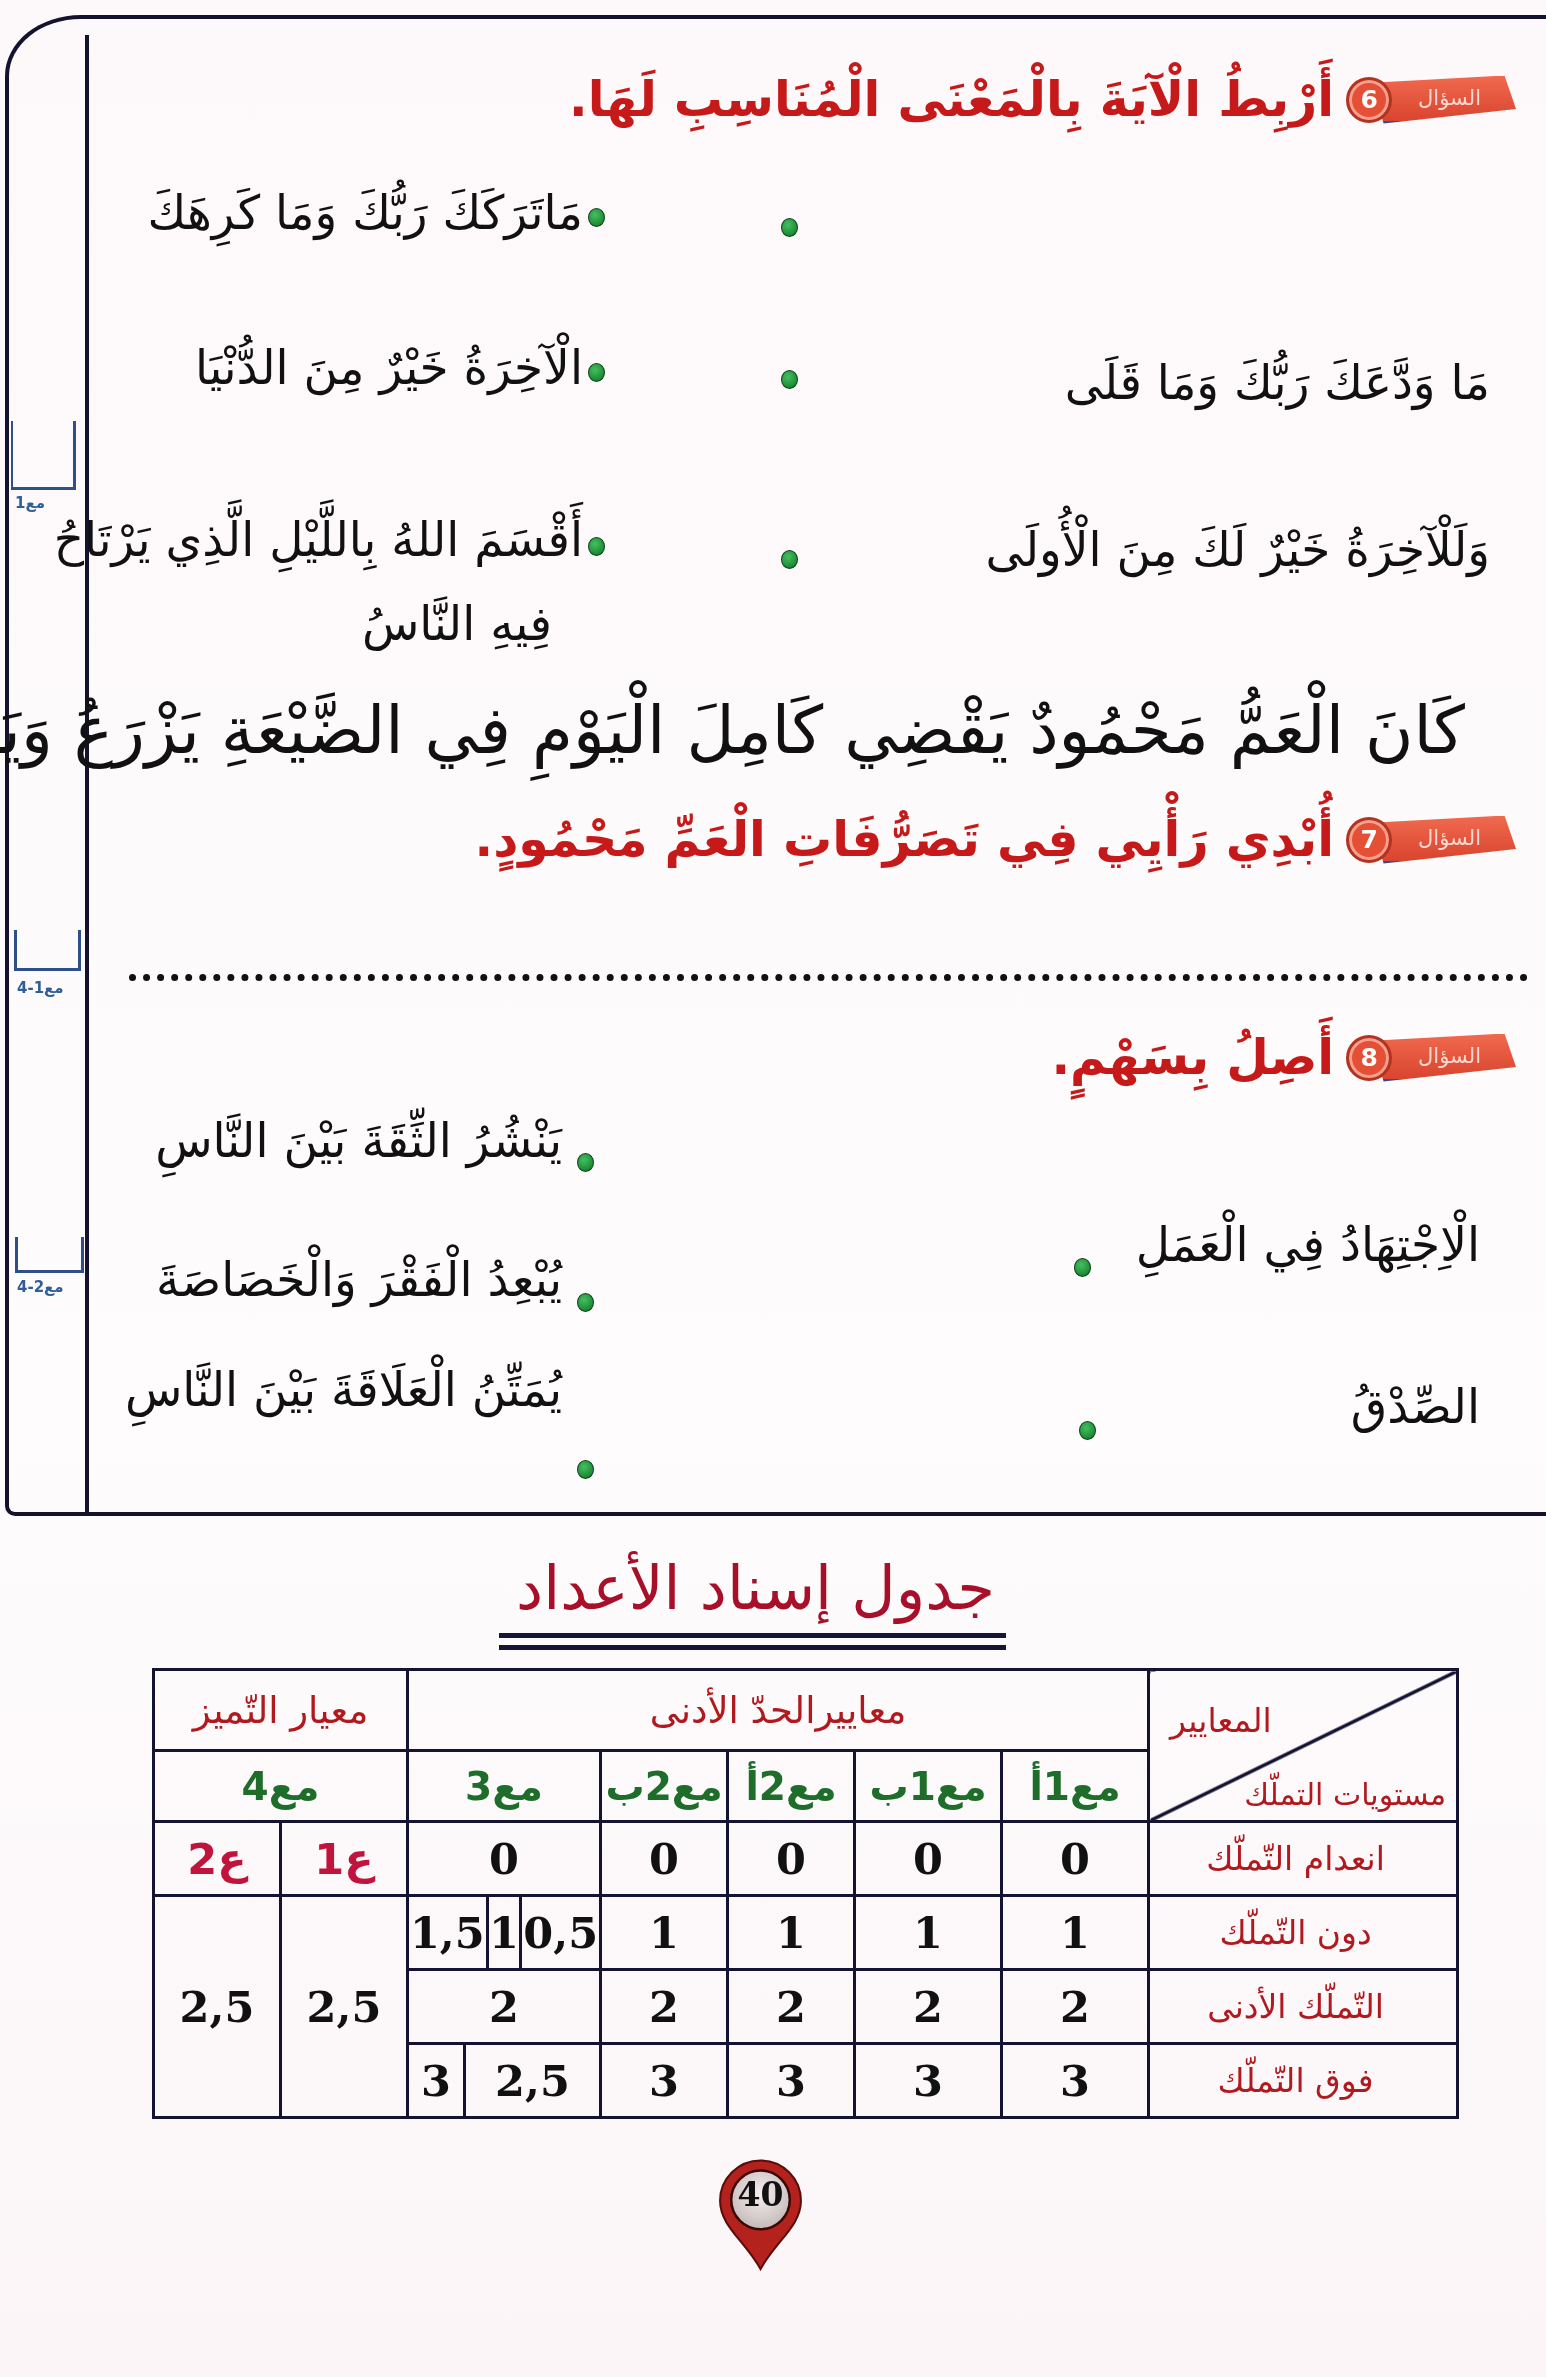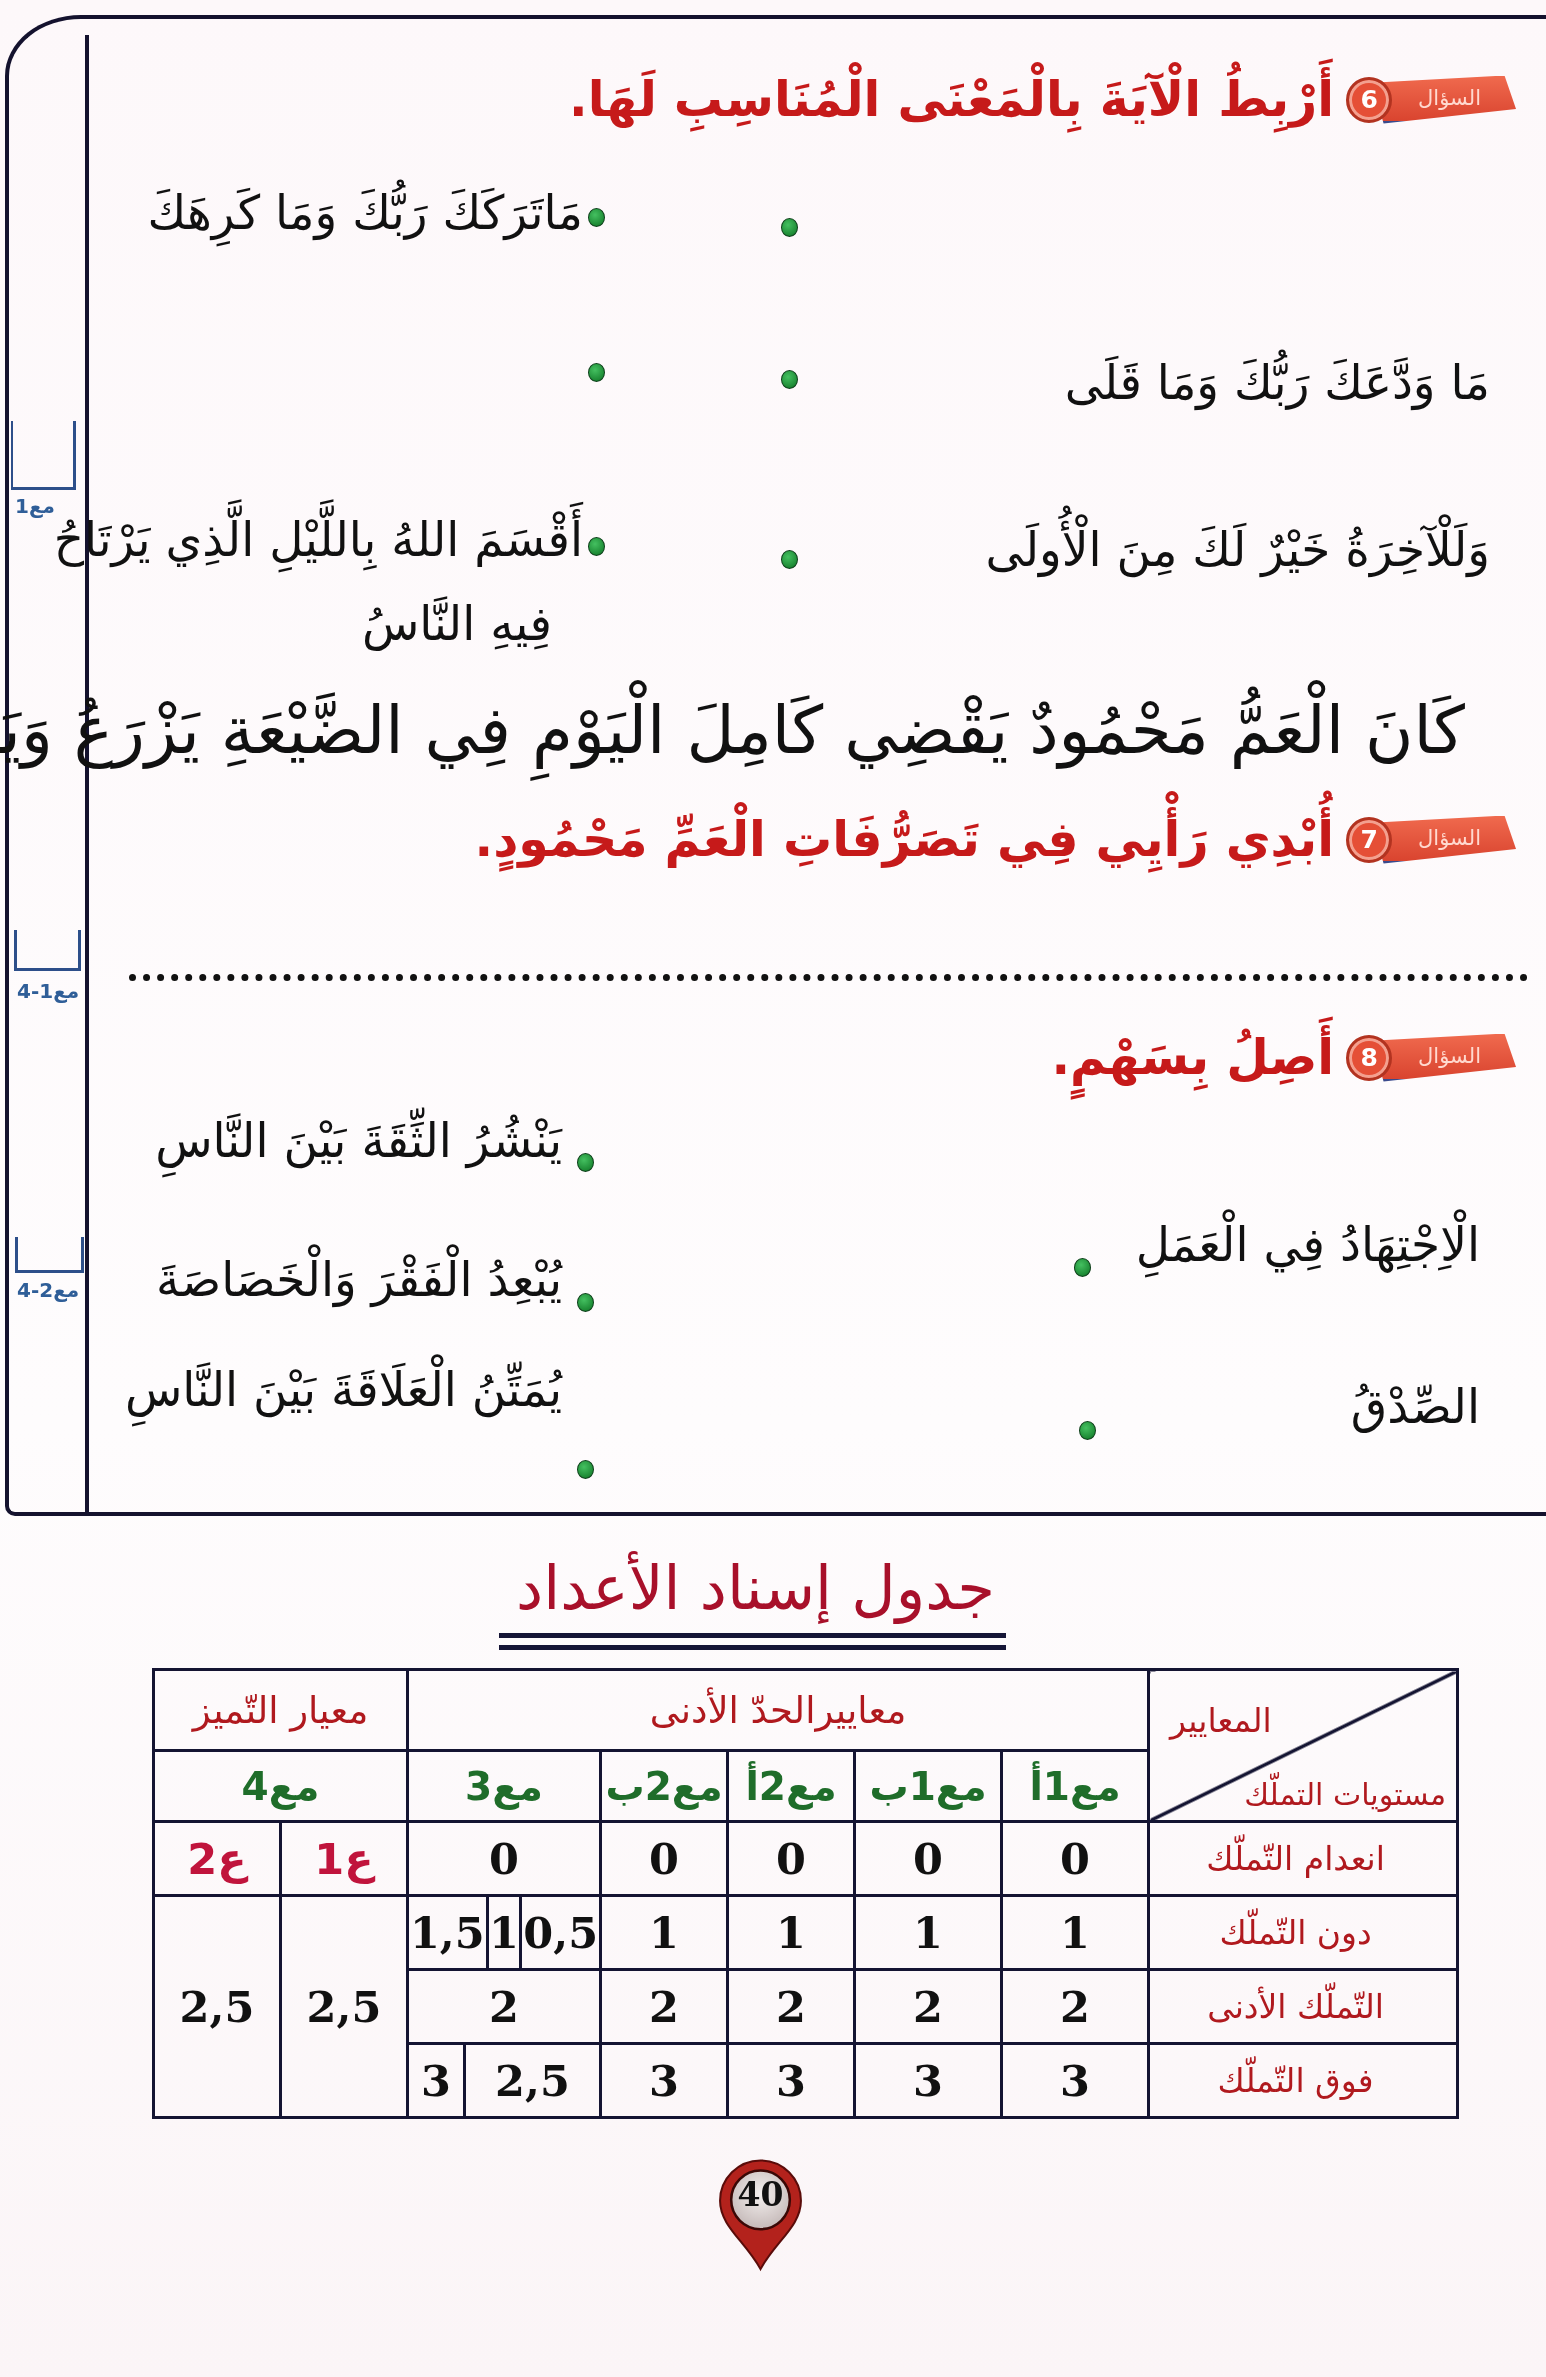--- a/index.html
+++ b/index.html
@@ -2,21 +2,21 @@
 <html style="font-size:8px"><head>
 <meta charset="utf-8">
 <style>
   html,body{margin:0;padding:0;}
   body{width:1546px;height:2377px;background:#fdfafb;position:relative;overflow:hidden;font-family:"DejaVu Sans","Liberation Sans",sans-serif;}
   .page{position:absolute;left:0;top:0;width:1546px;height:2377px;background:linear-gradient(180deg,#fdf8fa 0%,#fefcfd 60%,#fbf5f7 100%);}
   
   .frame{position:absolute;left:5px;top:15px;width:1552px;height:1501px;border:4px solid #14122e;border-right:none;border-top-left-radius:76px 61px;border-bottom-left-radius:10px;box-sizing:border-box;}
   .margin-line{position:absolute;left:85px;top:35px;width:3.5px;height:1481px;background:#14122e;}
   .margin-bracket{position:absolute;border:3px solid #2d4f8a;border-top:none;}
-  .mn-label{position:absolute;font-size:20px;color:#2f5e98;font-weight:bold;direction:rtl;}
+  .mn-label{position:absolute;font-size:15px;color:#2f5e98;font-weight:bold;direction:rtl;}
   .q-header{position:absolute;display:flex;flex-direction:row-reverse;align-items:center;gap:12px;}
   .badge{position:relative;height:49px;display:flex;flex-direction:row-reverse;align-items:center;}
   .badge-tab{background:linear-gradient(180deg,#f06a4e,#d9442f);color:#ffd9cf;font-size:21px;padding:5px 35px 5px 46px;clip-path:polygon(0 15%,92% 0,100% 70%,8% 100%);font-family:"DejaVu Sans",sans-serif;height:35px;display:flex;align-items:center;border-bottom:3px solid #3a4a8c;}
   .badge-num{width:40px;height:40px;border-radius:50%;background:#e54f36;border:3px solid #b23320;color:#fff;font-size:25px;font-weight:bold;display:flex;align-items:center;justify-content:center;margin-right:-20px;box-shadow:inset 0 0 0 3px #f3a08f;font-family:"DejaVu Sans",sans-serif;z-index:2;}
   .q-text{color:#c61a1a;font-size:49px;font-family:"DejaVu Sans",sans-serif;font-weight:bold;direction:rtl;white-space:nowrap;text-align:right;}
 
   .item{position:absolute;font-size:47px;color:#111;direction:rtl;white-space:nowrap;font-family:"DejaVu Sans",sans-serif;}
   .dot{position:absolute;width:15px;height:17px;border-radius:50%;background:radial-gradient(circle at 40% 35%,#44c060,#1d8a35 70%,#0f5a22);border:1px solid #0b3f18;}
   .narrative{position:absolute;right:81px;top:692px;font-size:66px;color:#111;direction:rtl;white-space:nowrap;}
   .dotted{position:absolute;left:129px;top:974px;width:1399px;border-top:7px dotted #111;}
@@ -68,20 +68,21 @@
 
   <div class="dot" style="left:781px;top:218px;"></div>
   <div class="dot" style="left:781px;top:370px;"></div>
   <div class="dot" style="left:781px;top:550px;"></div>
 
   <div class="dot" style="left:588px;top:208px;"></div>
   <div class="dot" style="left:588px;top:363px;"></div>
   <div class="dot" style="left:588px;top:537px;"></div>
 
   <div class="item" style="right:963px;top:185px;">مَاتَرَكَكَ رَبُّكَ وَمَا كَرِهَكَ</div>
+  <div class="item" style="right:963px;top:340px;">الْآخِرَةُ خَيْرٌ مِنَ الدُّنْيَا</div>
   <div class="item" style="right:963px;top:512px;">أَقْسَمَ اللهُ بِاللَّيْلِ الَّذِي يَرْتَاحُ</div>
   <div class="item" style="right:994px;top:596px;">فِيهِ النَّاسُ</div>
 
   <div class="narrative">كَانَ الْعَمُّ مَحْمُودٌ يَقْضِي كَامِلَ الْيَوْمِ فِي الضَّيْعَةِ يَزْرَعُ وَيَغْرِسُ.</div>
 
   <div class="q-header" style="right:30px;top:811px;">
     <div class="badge">
       <div class="badge-tab">السؤال</div>
       <div class="badge-num">7</div>
     </div>

